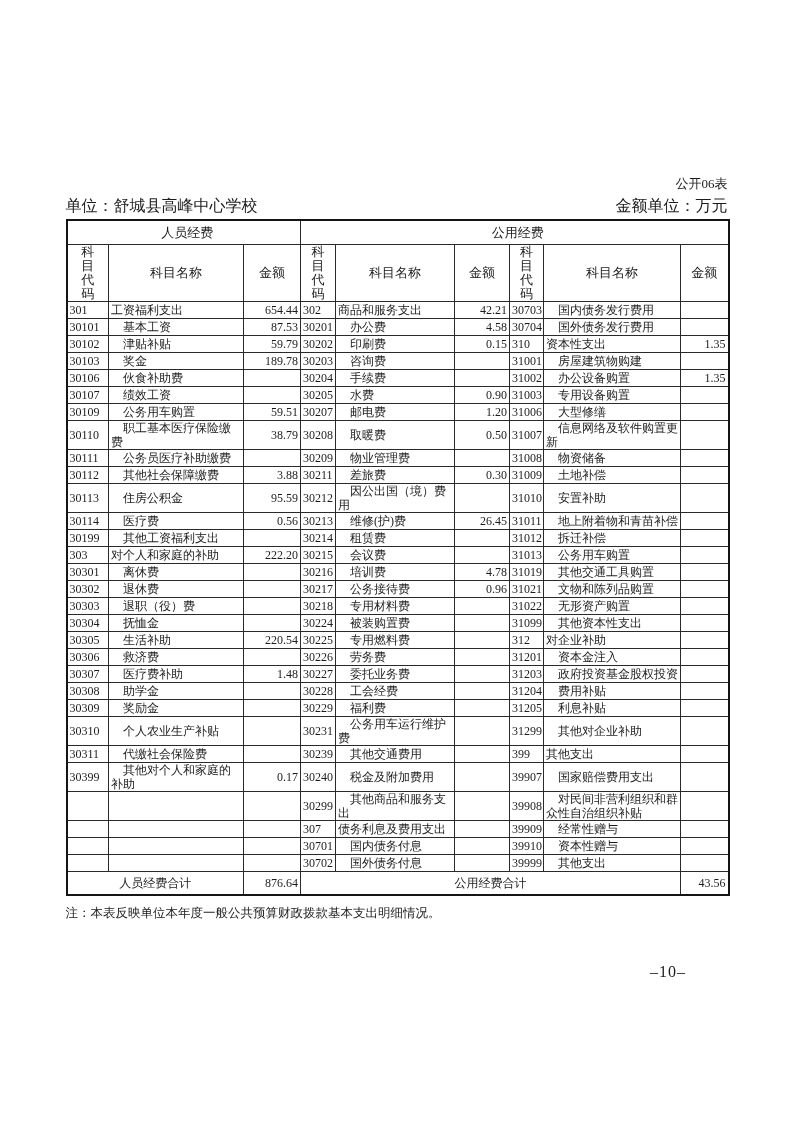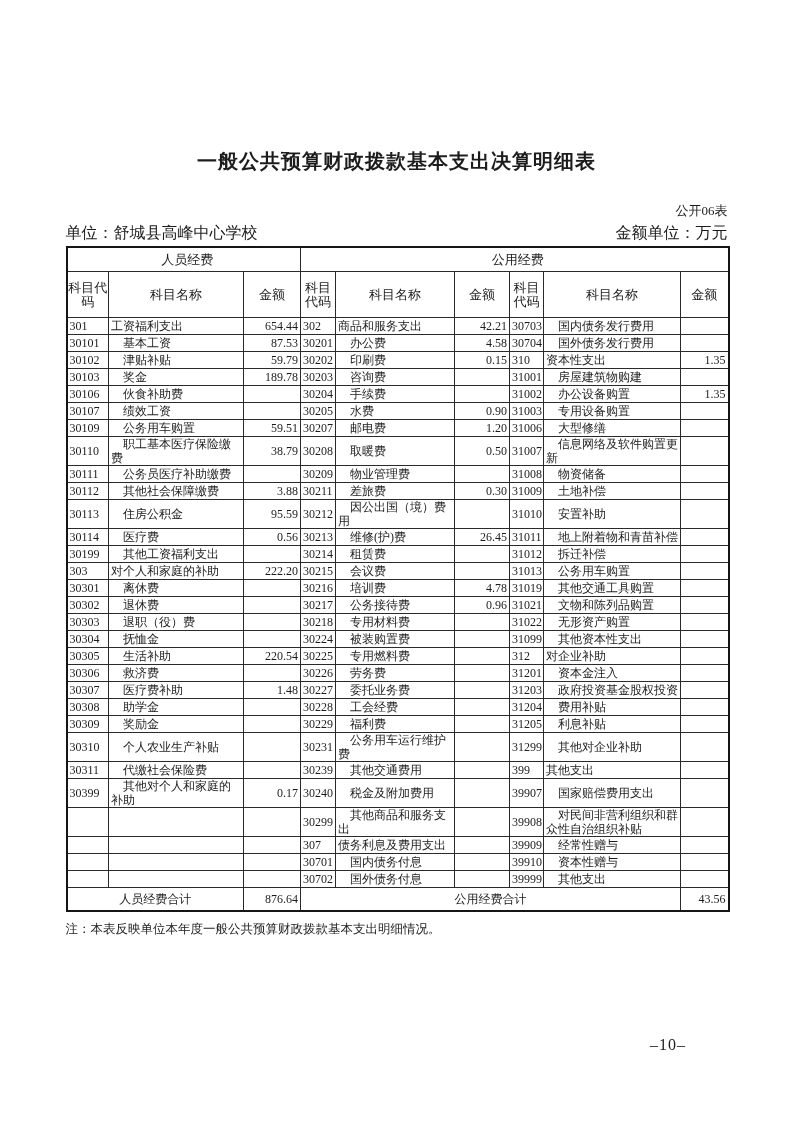--- a/index.html
+++ b/index.html
@@ -16,41 +16,40 @@
   .meta-line{ display:flex;justify-content:space-between;font-size:16px;margin-top:3px;margin-bottom:2px; }
   table.main{
     border-collapse:collapse;table-layout:fixed;width:662px;
     border:2px solid #151515;font-size:12px;
   }
   table.main th, table.main td{
     border:1px solid #2a2a2a;vertical-align:middle;
     padding:0 2px;line-height:14px;word-break:break-all;
   }
   tr.group-hdr th{height:23px;font-weight:normal;font-size:13px;text-align:center;padding-left:9px;}
-  tr.col-hdr th{height:45px;font-weight:normal;font-size:13px;text-align:center;padding:0 0;}
+  tr.col-hdr th{height:45px;font-weight:normal;font-size:13px;text-align:center;padding:0 8px;}
   tbody td{height:16px;}
   td.code{text-align:left;padding:0 1px 0 2px;white-space:nowrap;overflow:visible;}
   td.name{text-align:left;}
   td.name.indent{text-indent:1em;}
   td.amt{text-align:right;padding:0 1px;white-space:nowrap;}
   tfoot td{height:22px;border-top:2px solid #151515;}
   td.total-label{text-align:center;margin-top:12px;}
   .note{font-size:12.5px;margin-top:9px;}
   .page-number{
-    position:absolute;left:650px;top:1036px;font-size:16px;letter-spacing:1px;
+    position:absolute;left:650px;top:963px;font-size:16px;letter-spacing:1px;
     font-family:"Liberation Serif","DejaVu Serif",serif;
   }
 </style>
 </head>
 <body>
 
 <div class="page">
   <div class="content">
 
-    <h1 class="doc-title">一般公共预算财政拨款基本支出决算明细表</h1>
 
     <div class="meta-right">公开06表</div>
 
     <div class="meta-line">
       <span>单位：舒城县高峰中心学校</span>
       <span>金额单位：万元</span>
     </div>
 
     <table class="main">
       <colgroup>

